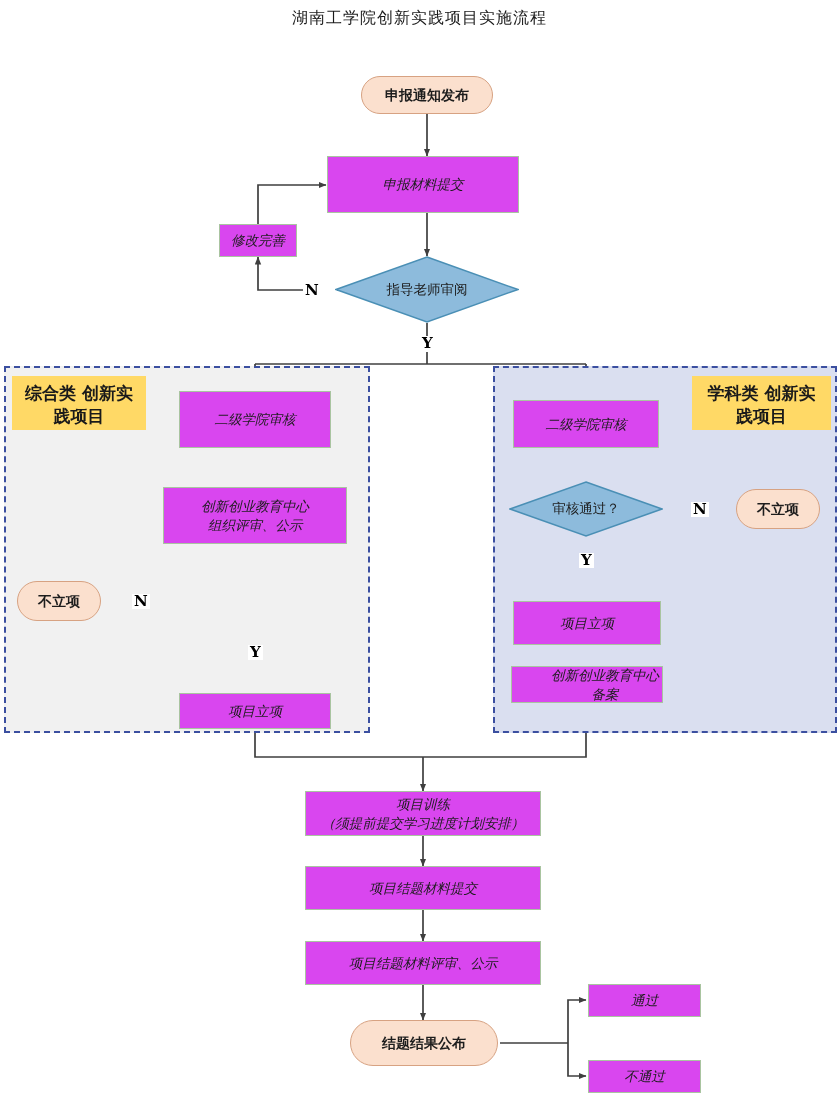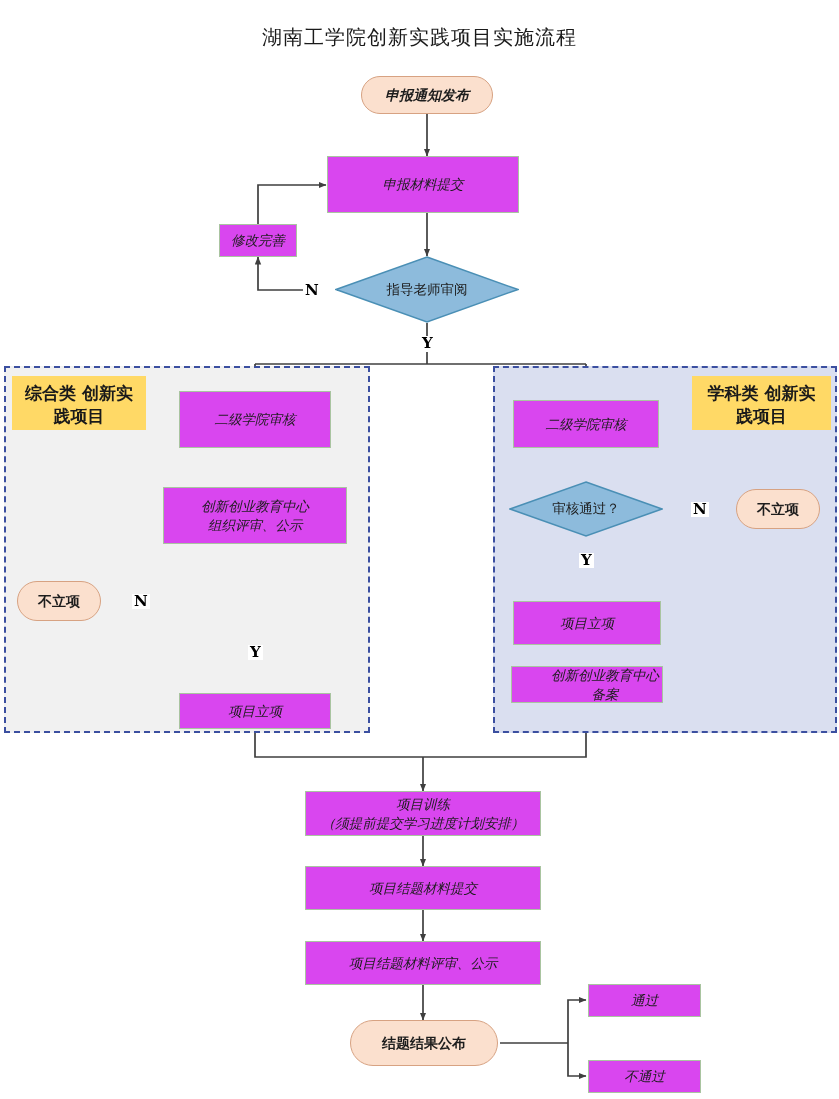--- a/index.html
+++ b/index.html
@@ -16,24 +16,23 @@
     height: 1099px;
     background: #ffffff;
     overflow: hidden;
   }
   #title {
     position: absolute;
     left: 0;
     top: 8px;
     width: 839px;
     text-align: center;
-    font-size: 20px;
+    font-size: 16px;
     color: #1a1a1a;
     letter-spacing: 1px;
-    margin-top: 16px;
   }
   
   #wires {
     position: absolute;
     left: 0; top: 0;
     width: 839px; height: 1099px;
   }
   
   .panel {
     position: absolute;
@@ -169,21 +168,21 @@
   </svg>
 
   <div class="panel panel-left" style="left:4px; top:366px; width:366px; height:367px;"></div>
   <div class="panel panel-right" style="left:493px; top:366px; width:344px; height:367px;"></div>
 
   <div class="panel-tag" style="left:12px; top:376px; width:134px; height:54px;">综合类
 创新实践项目</div>
   <div class="panel-tag" style="left:692px; top:376px; width:139px; height:54px;">学科类
 创新实践项目</div>
 
-  <div class="node term" style="left:361px; top:76px; width:132px; height:38px;font-style:italic;">申报通知发布</div>
+  <div class="node term" style="left:361px; top:76px; width:132px; height:38px;">申报通知发布</div>
 
   <div class="node proc" style="left:327px; top:156px; width:192px; height:57px;">申报材料提交</div>
 
   <div class="node proc" style="left:219px; top:224px; width:78px; height:33px;">修改完善</div>
 
   <div class="dec-wrap" style="left:335px; top:256px; width:184px; height:67px;">
     <svg width="184" height="67" xmlns="http://www.w3.org/2000/svg">
       <polygon points="92,1 183,33.5 92,66 1,33.5" fill="#8DBBDC" stroke="#4A8FB5" stroke-width="1.4"></polygon>
     </svg>
     <div class="dec-label">指导老师审阅</div>

